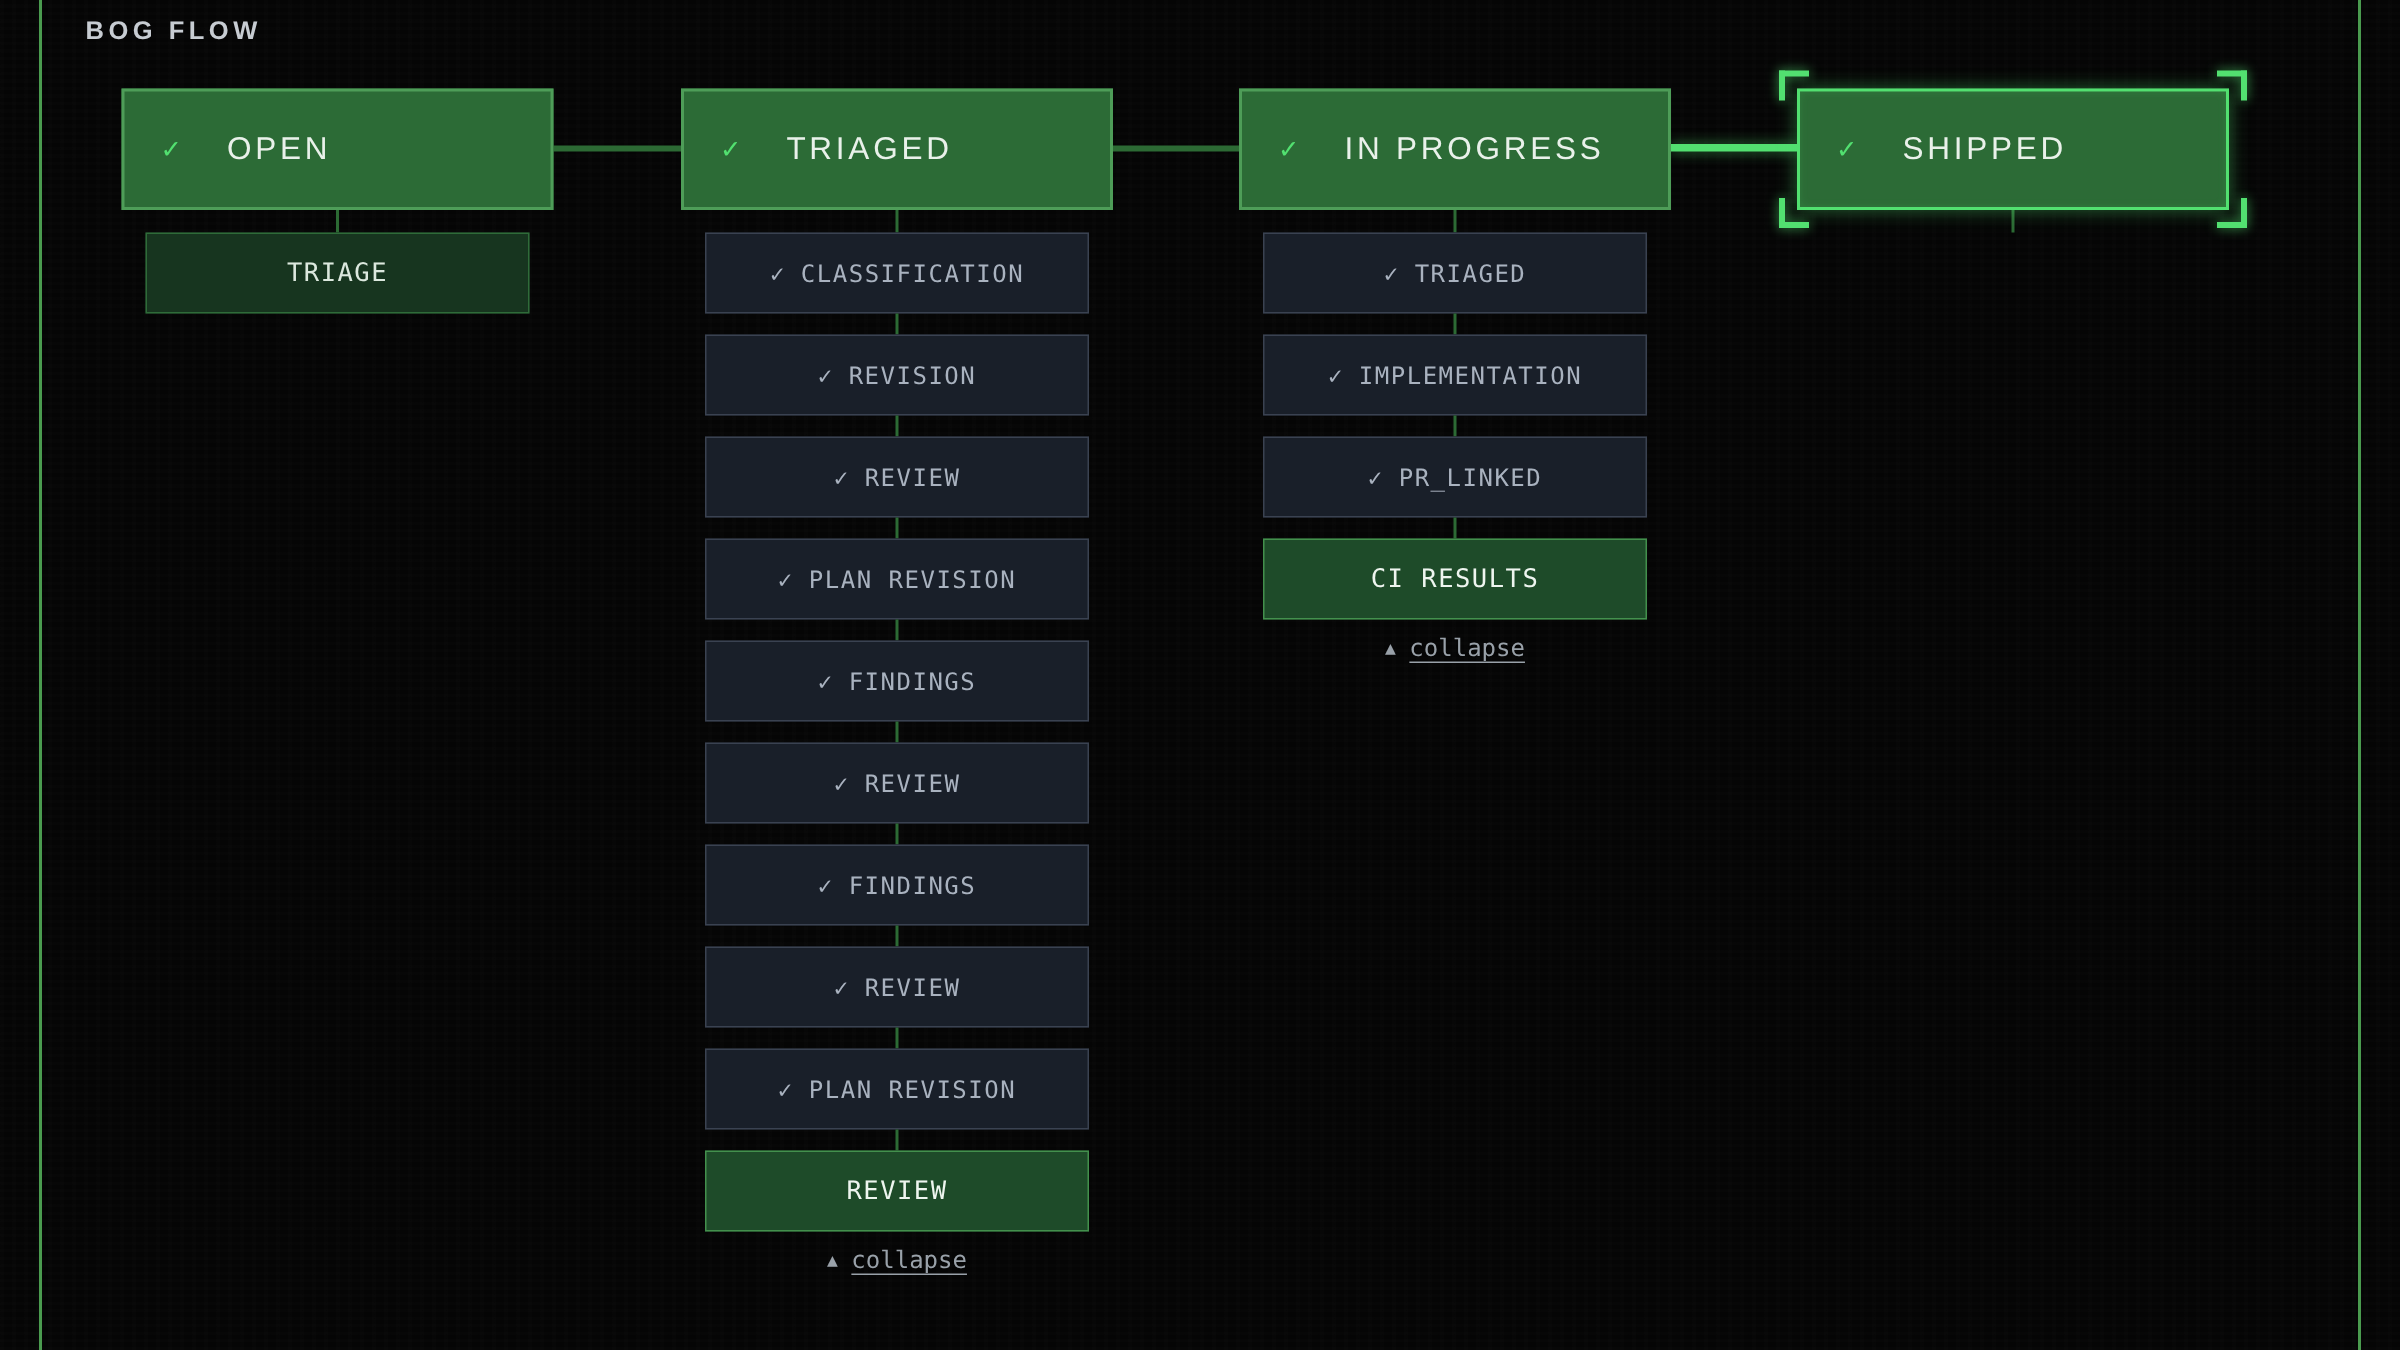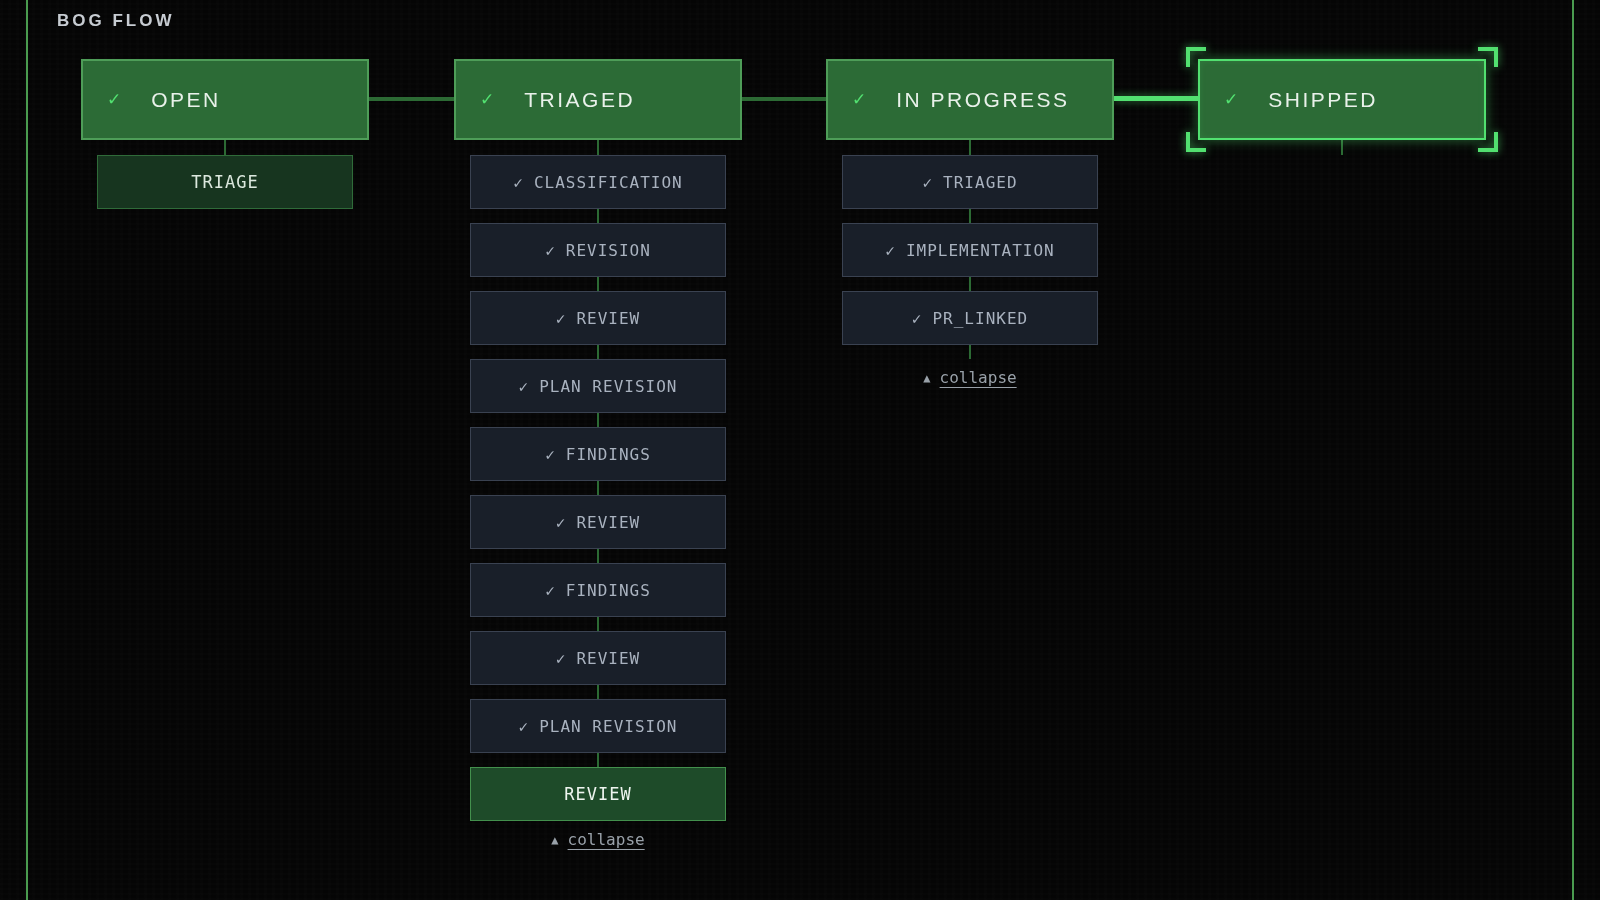--- a/index.html
+++ b/index.html
@@ -196,20 +196,23 @@
     <div class="step">
       <span class="step-check">✓</span>
       <span>IMPLEMENTATION</span>
     </div>
     <div class="vconn"></div>
     <div class="step">
       <span class="step-check">✓</span>
       <span>PR_LINKED</span>
     </div>
     <div class="vconn"></div>
+    <div class="step active">
+      <span>CI RESULTS</span>
+    </div>
     <div class="collapse">
       <span class="tri">▲</span>
       <span class="collapse-text">collapse</span>
     </div>
   </div>
 
   <div class="column" style="left:1198px;">
     <div class="stage-wrap">
       <span class="bracket tl"></span>
       <span class="bracket tr"></span>

